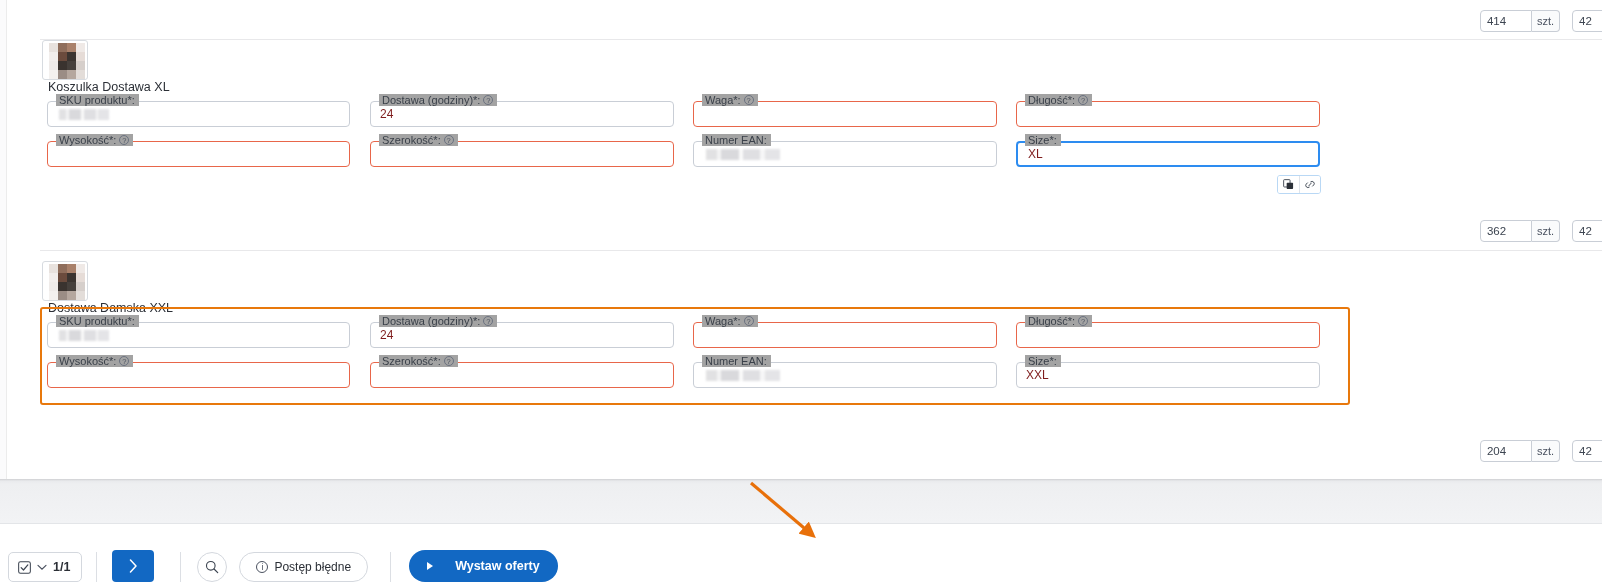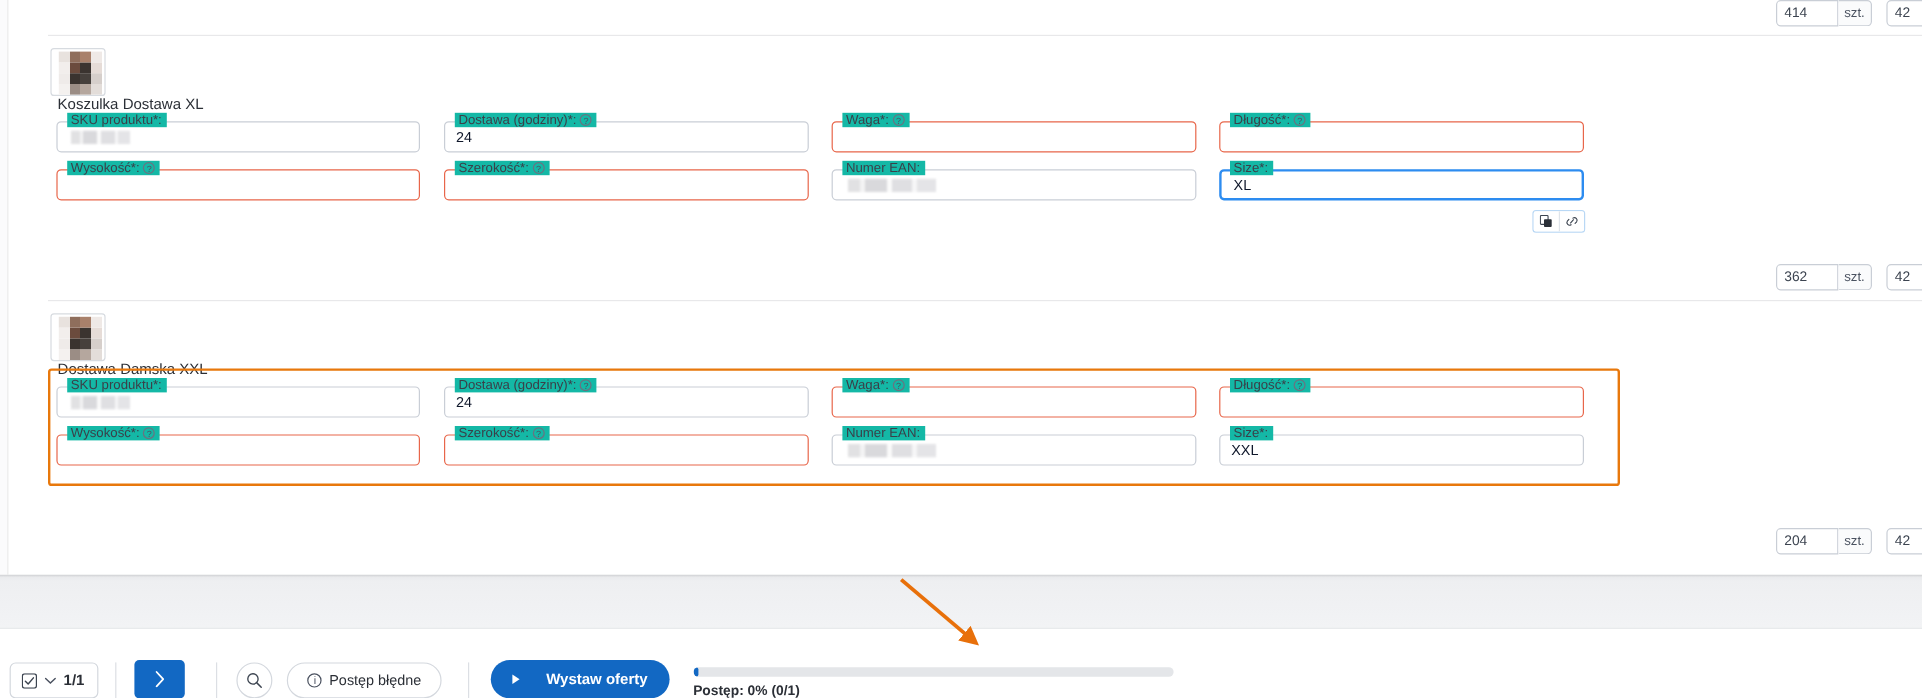--- a/index.html
+++ b/index.html
@@ -114,38 +114,38 @@
     width: 100%; height: 26px;
     border: 1px solid #c9ced6;
     border-radius: 4px;
     background: #ffffff;
   }
   .field.err .fbox { border-color: #e8664a; }
   .field.focus .fbox { border: 2px solid #2d8cf0; box-shadow: 0 0 0 0px #2d8cf0; }
   .field .flabel {
     position: absolute;
     left: 9px; top: -1px;
-    background: #14b8a6;
+    background: #a3a3a3;
     padding: 0 4px 0 3px;
     font-size: 11px;
     color: #3a4049;
     white-space: nowrap;
     z-index: 3;
     line-height: 12px;
     display: flex;
     align-items: center;
     gap: 3px;
   }
   .field .fvalue {
     position: absolute;
     left: 10px; top: 6px;
     height: 26px;
     line-height: 26px;
     font-size: 12px;
-    color: #0f172a;
+    color: #7f1d1d;
     white-space: nowrap;
   }
   .qmark {
     display: inline-block;
     width: 10px; height: 10px;
     border: 1px solid #6b7280;
     border-radius: 50%;
     font-size: 7.5px;
     line-height: 9px;
     text-align: center;
@@ -315,21 +315,21 @@
   .anno-arrow { position: absolute; left: 748px; top: 480px; z-index: 40; pointer-events: none; }
 </style>
 </head>
 <body>
 
 <div id="root">
 
   <div class="content-area">
     <div class="left-gutter"></div>
 
-    <div class="row-block" style="top:0px;height:30px;">
+    <div class="row-block" style="top:10px;height:30px;">
       <div class="qty-strip" style="top:0px;right:-22px;">
         <div class="qty-group">
           <input class="qty-input" readonly="" value="414" style="">
           <div class="qty-suffix">szt.</div>
         </div>
         <input class="qty-input solo" readonly="" value="42" style="">
       </div>
       <div class="row-divider" style="top:29px;"></div>
     </div>
 
@@ -561,21 +561,15 @@
       <span>Postęp błędne</span>
     </div>
 
     <div class="vdivider" style="margin:0 18px 0 22px;"></div>
 
     <button class="primary-btn">
       <span class="play-tri"></span>
       <span>Wystaw oferty</span>
     </button>
 
-    <div class="progress-wrap">
-      <div class="progress-track">
-        <div class="progress-fill" style="width:4px;"></div>
-      </div>
-      <div class="progress-label">Postęp: 0% (0/1)</div>
-    </div>
   </div>
 
 </div>
 
 </body></html>

